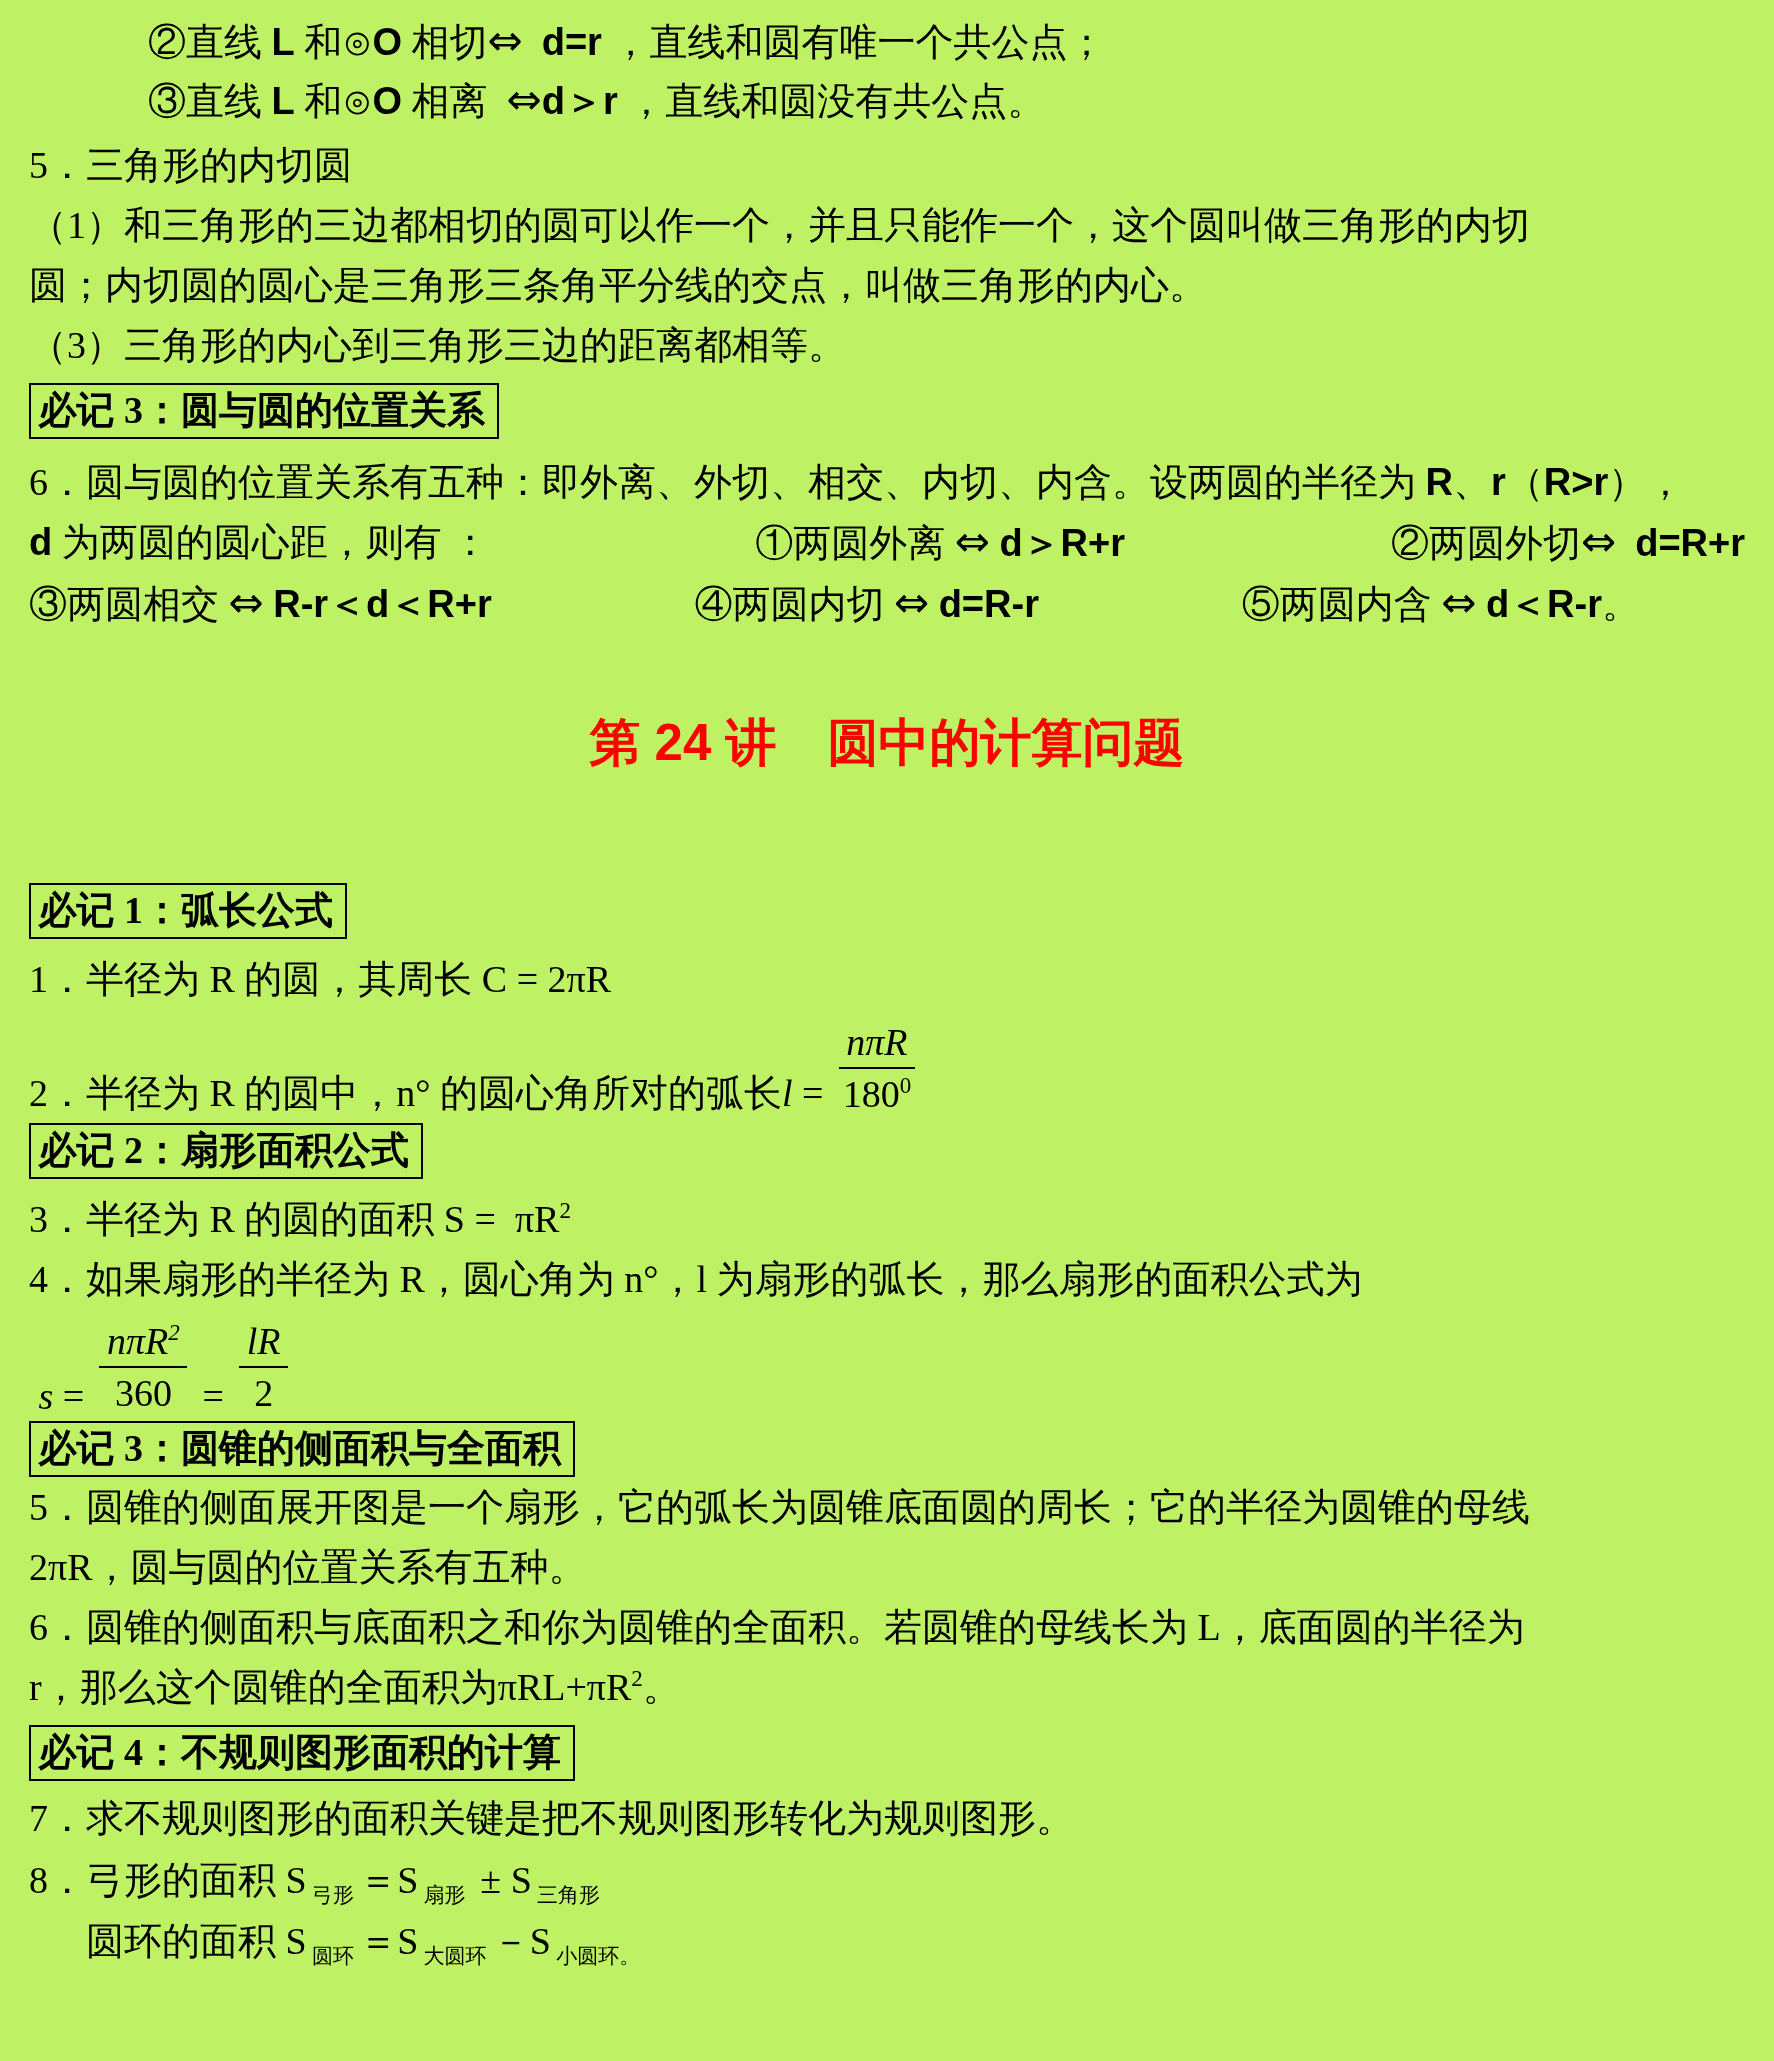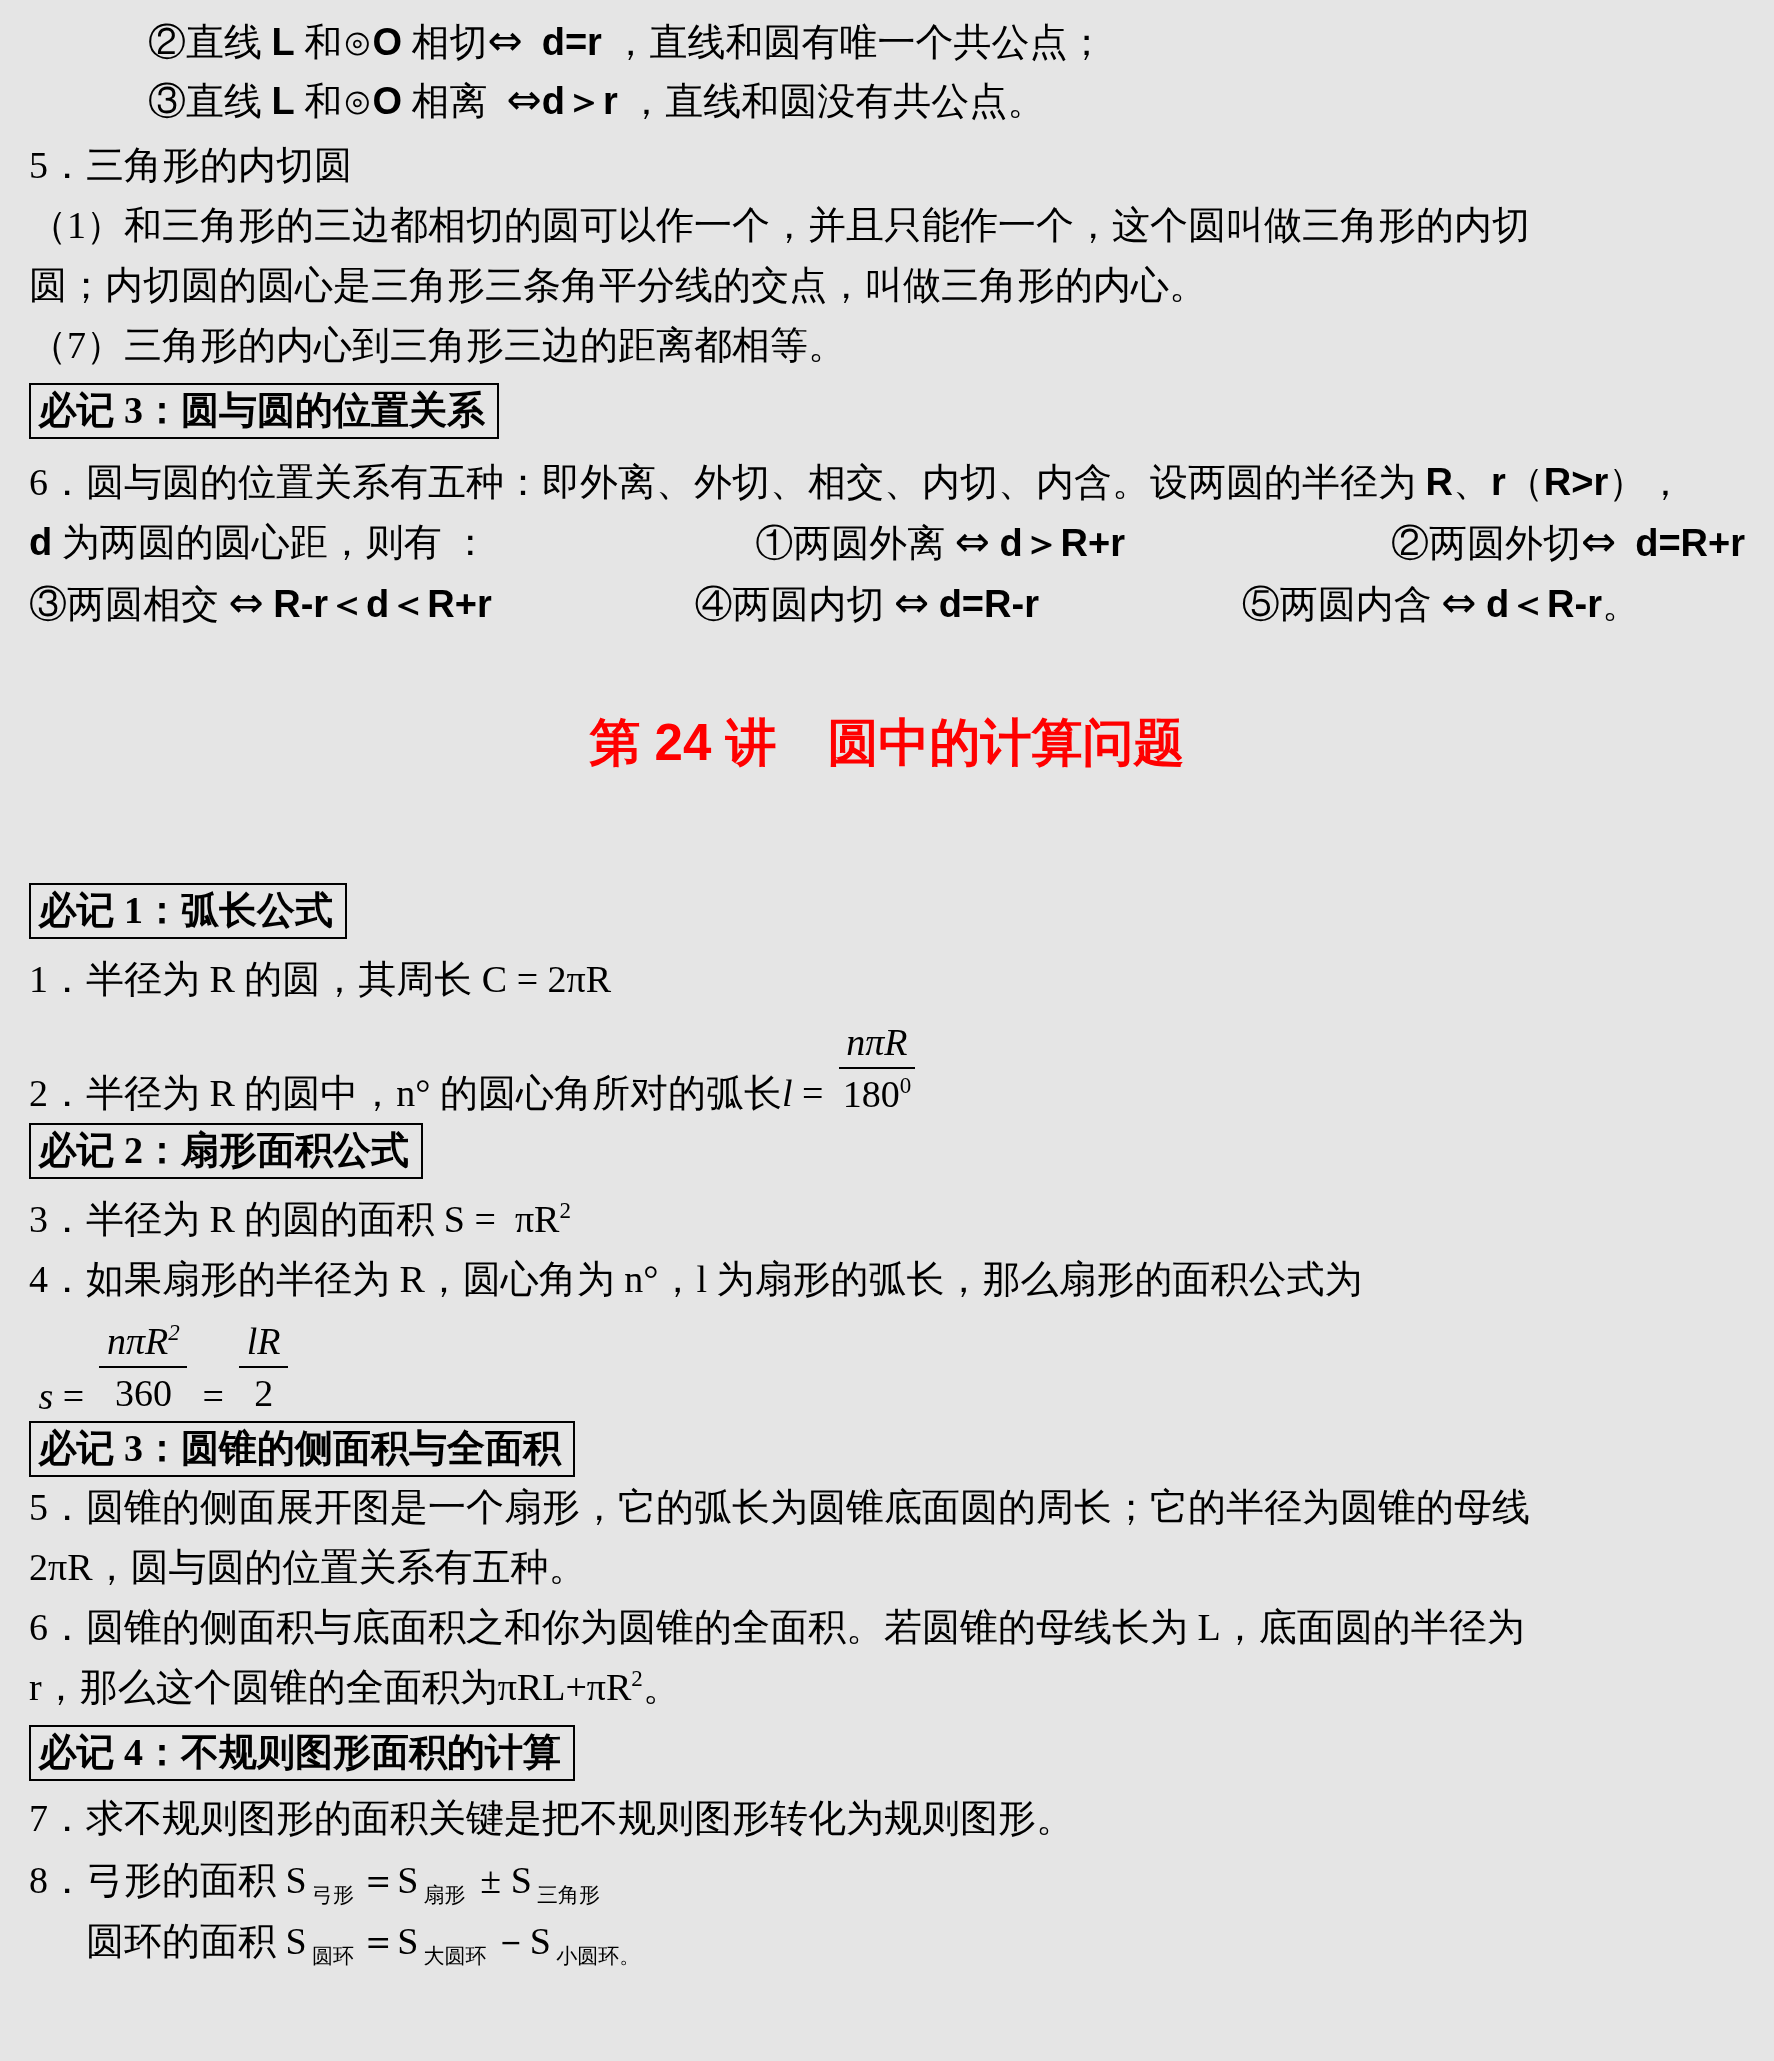--- a/index.html
+++ b/index.html
@@ -1,21 +1,21 @@
 <!DOCTYPE html>
 <html><head>
 <meta charset="utf-8">
 <style>
   html,body { margin:0; padding:0; background:#ffffff; }
   .page {
     position:relative;
     width:1774px;
     min-height:2062px;
     box-sizing:border-box;
-    background:#e5e5e5;
+    background:#bef264;
     color:#000000;
     font-family:"Liberation Serif", serif;
     font-size:38px;
     padding:11.5px 29px 15.3px 29px;
     overflow:hidden;
   }
   .ln { margin:0; line-height:60px; white-space:pre-wrap; }
   .h60 { line-height:57px; }
   .indent { padding-left:119px; }
   .f { font-family:"Liberation Sans", sans-serif; font-weight:bold; }
@@ -58,21 +58,21 @@
 <body>
 
 <div class="page">
 
   <p class="ln h60 indent"><span>②直线 </span><span class="f">L</span><span> 和⊙</span><span class="f">O</span><span> 相切</span><span class="arr">⇔</span><span>  </span><span class="f">d=r</span><span> ，直线和圆有唯一个共公点；</span></p>
   <p class="ln h60 indent"><span>③直线 </span><span class="f">L</span><span> 和⊙</span><span class="f">O</span><span> 相离  </span><span class="arr">⇔</span><span class="f">d＞r</span><span> ，直线和圆没有共公点。</span></p>
 
   <p class="ln mt6">5．三角形的内切圆</p>
   <p class="ln">（1）和三角形的三边都相切的圆可以作一个，并且只能作一个，这个圆叫做三角形的内切</p>
   <p class="ln">圆；内切圆的圆心是三角形三条角平分线的交点，叫做三角形的内心。</p>
-  <p class="ln">（7）三角形的内心到三角形三边的距离都相等。</p>
+  <p class="ln">（3）三角形的内心到三角形三边的距离都相等。</p>
 
   <div class="boxwrap mt8">
     <div class="boxhead">必记 3：圆与圆的位置关系</div>
   </div>
 
   <p class="ln mt14"><span>6．圆与圆的位置关系有五种：即外离、外切、相交、内切、内含。设两圆的半径为 </span><span class="f">R</span><span>、</span><span class="f">r</span><span>（</span><span class="f">R&gt;r</span><span>），</span></p>
   <div class="flexline">
     <span><span class="f">d</span><span> 为两圆的圆心距，则有 ：</span></span>
     <span><span>①两圆外离 </span><span class="arr">⇔</span><span> </span><span class="f">d＞R+r</span></span>
     <span><span>②两圆外切</span><span class="arr">⇔</span><span>  </span><span class="f">d=R+r</span></span>

